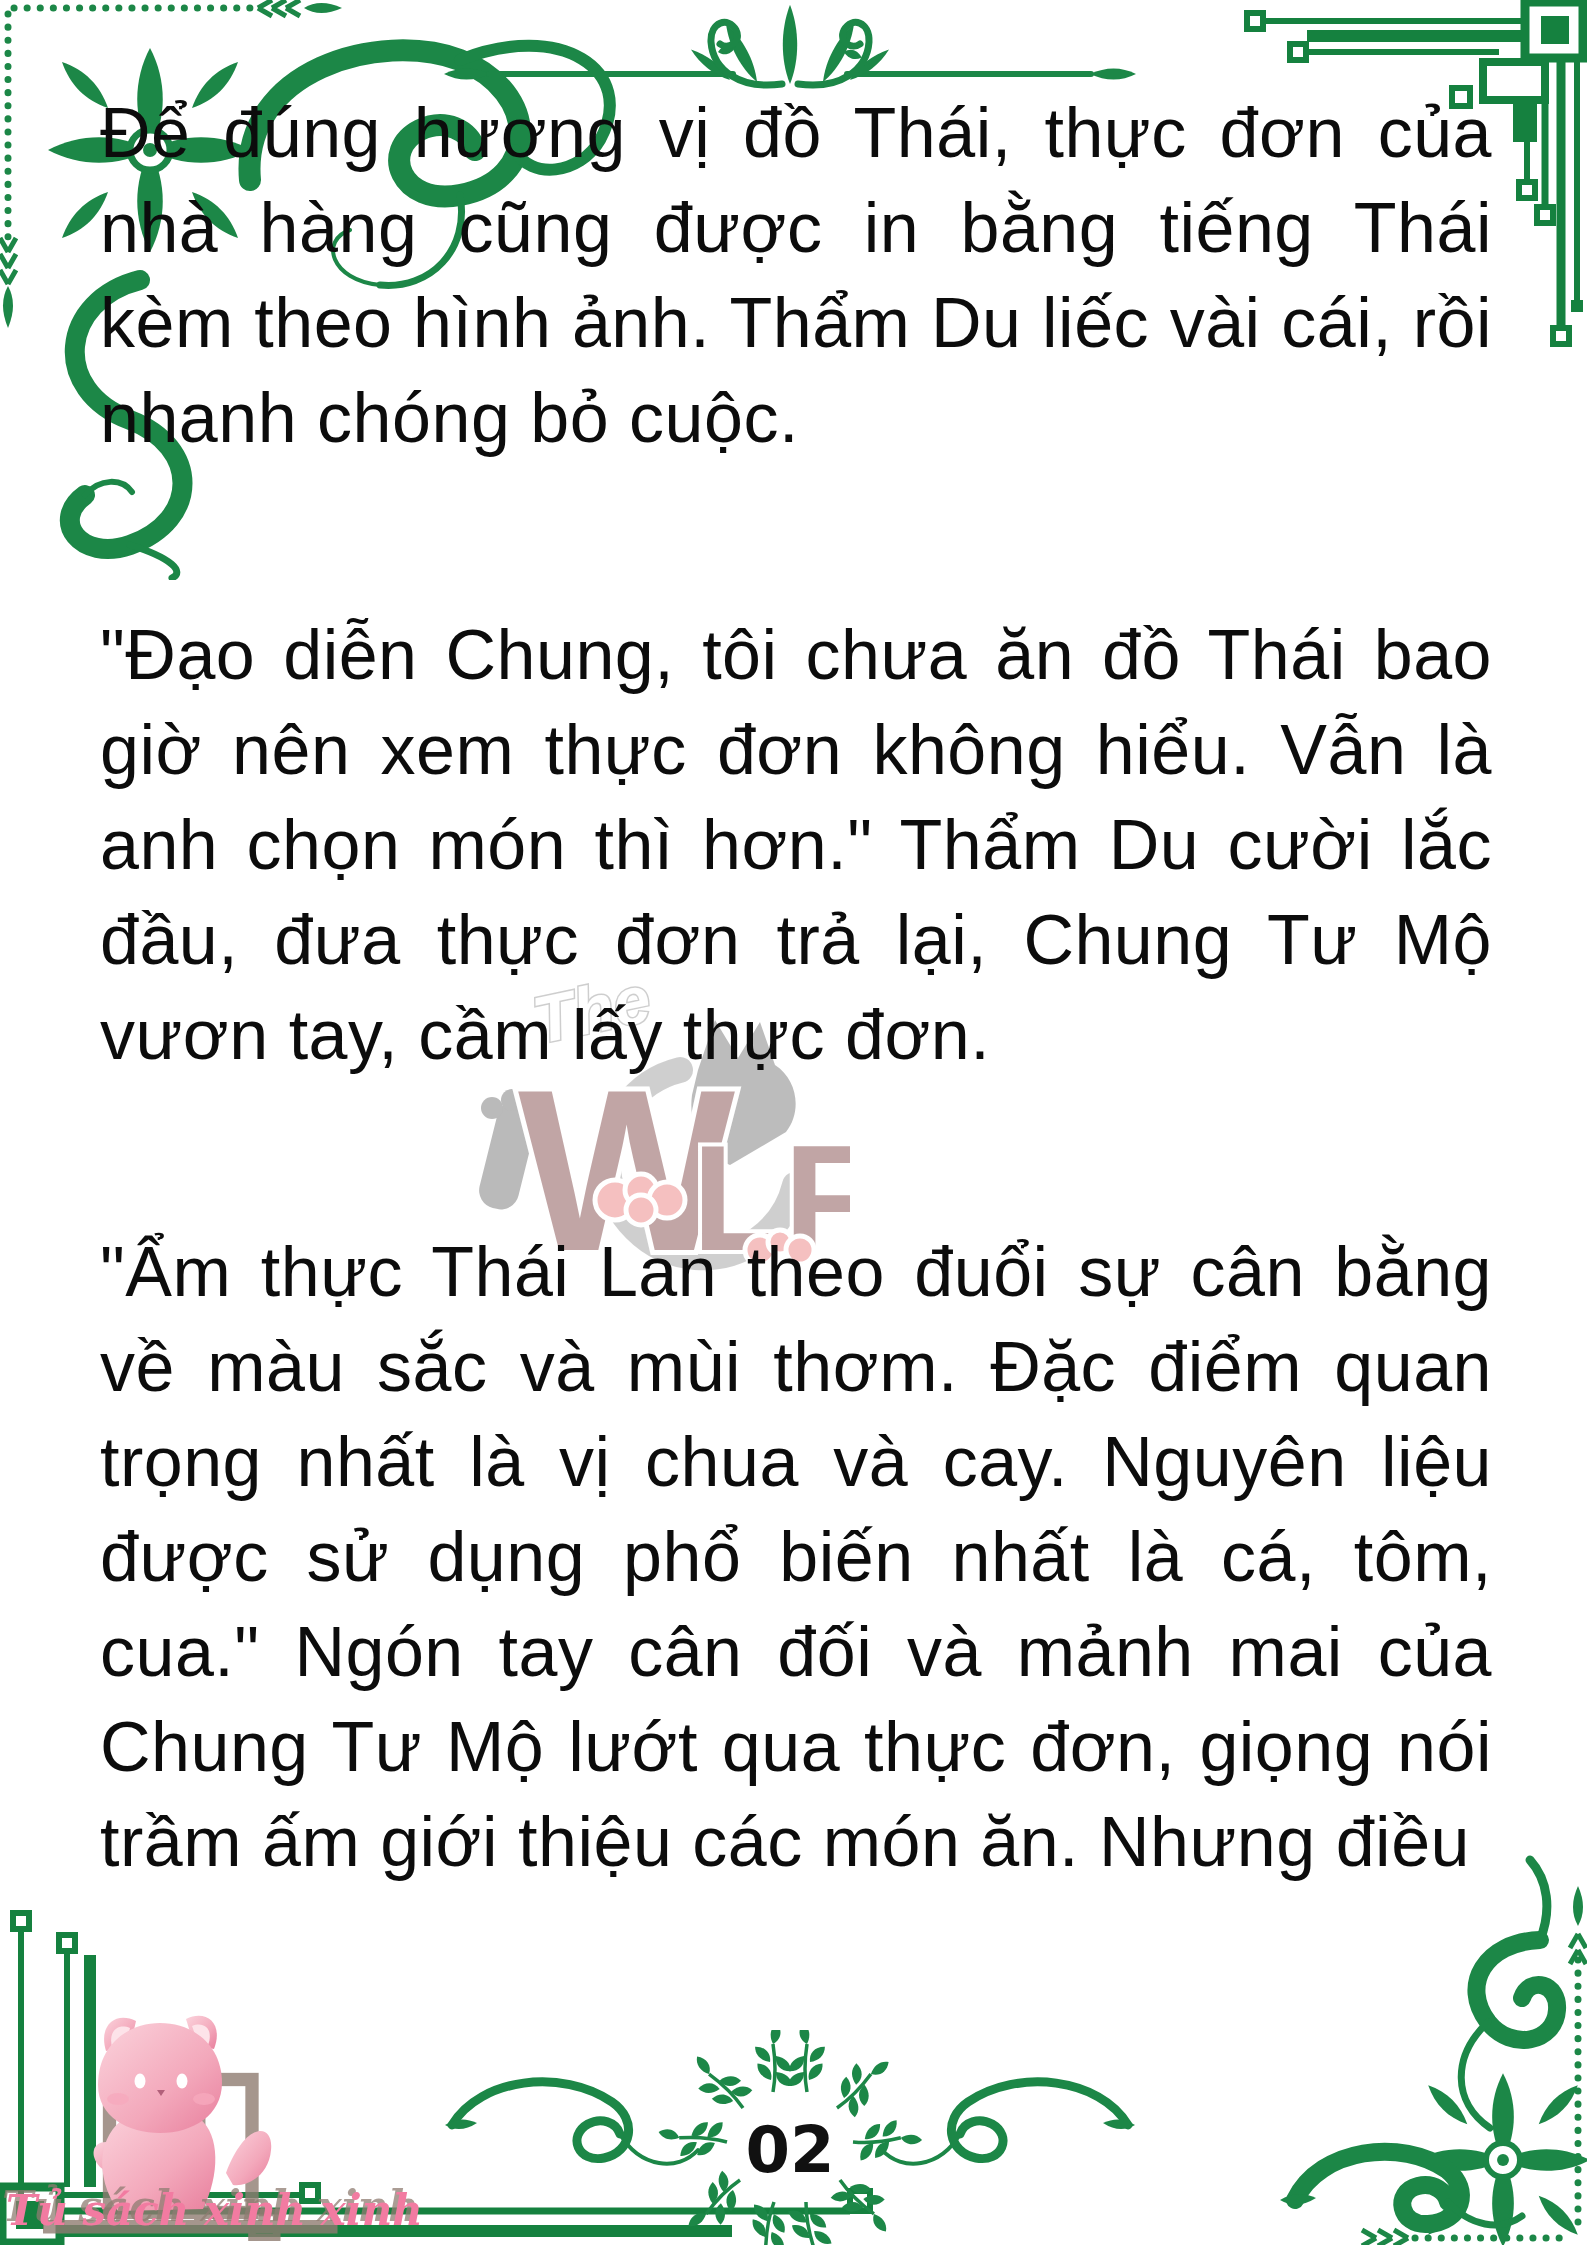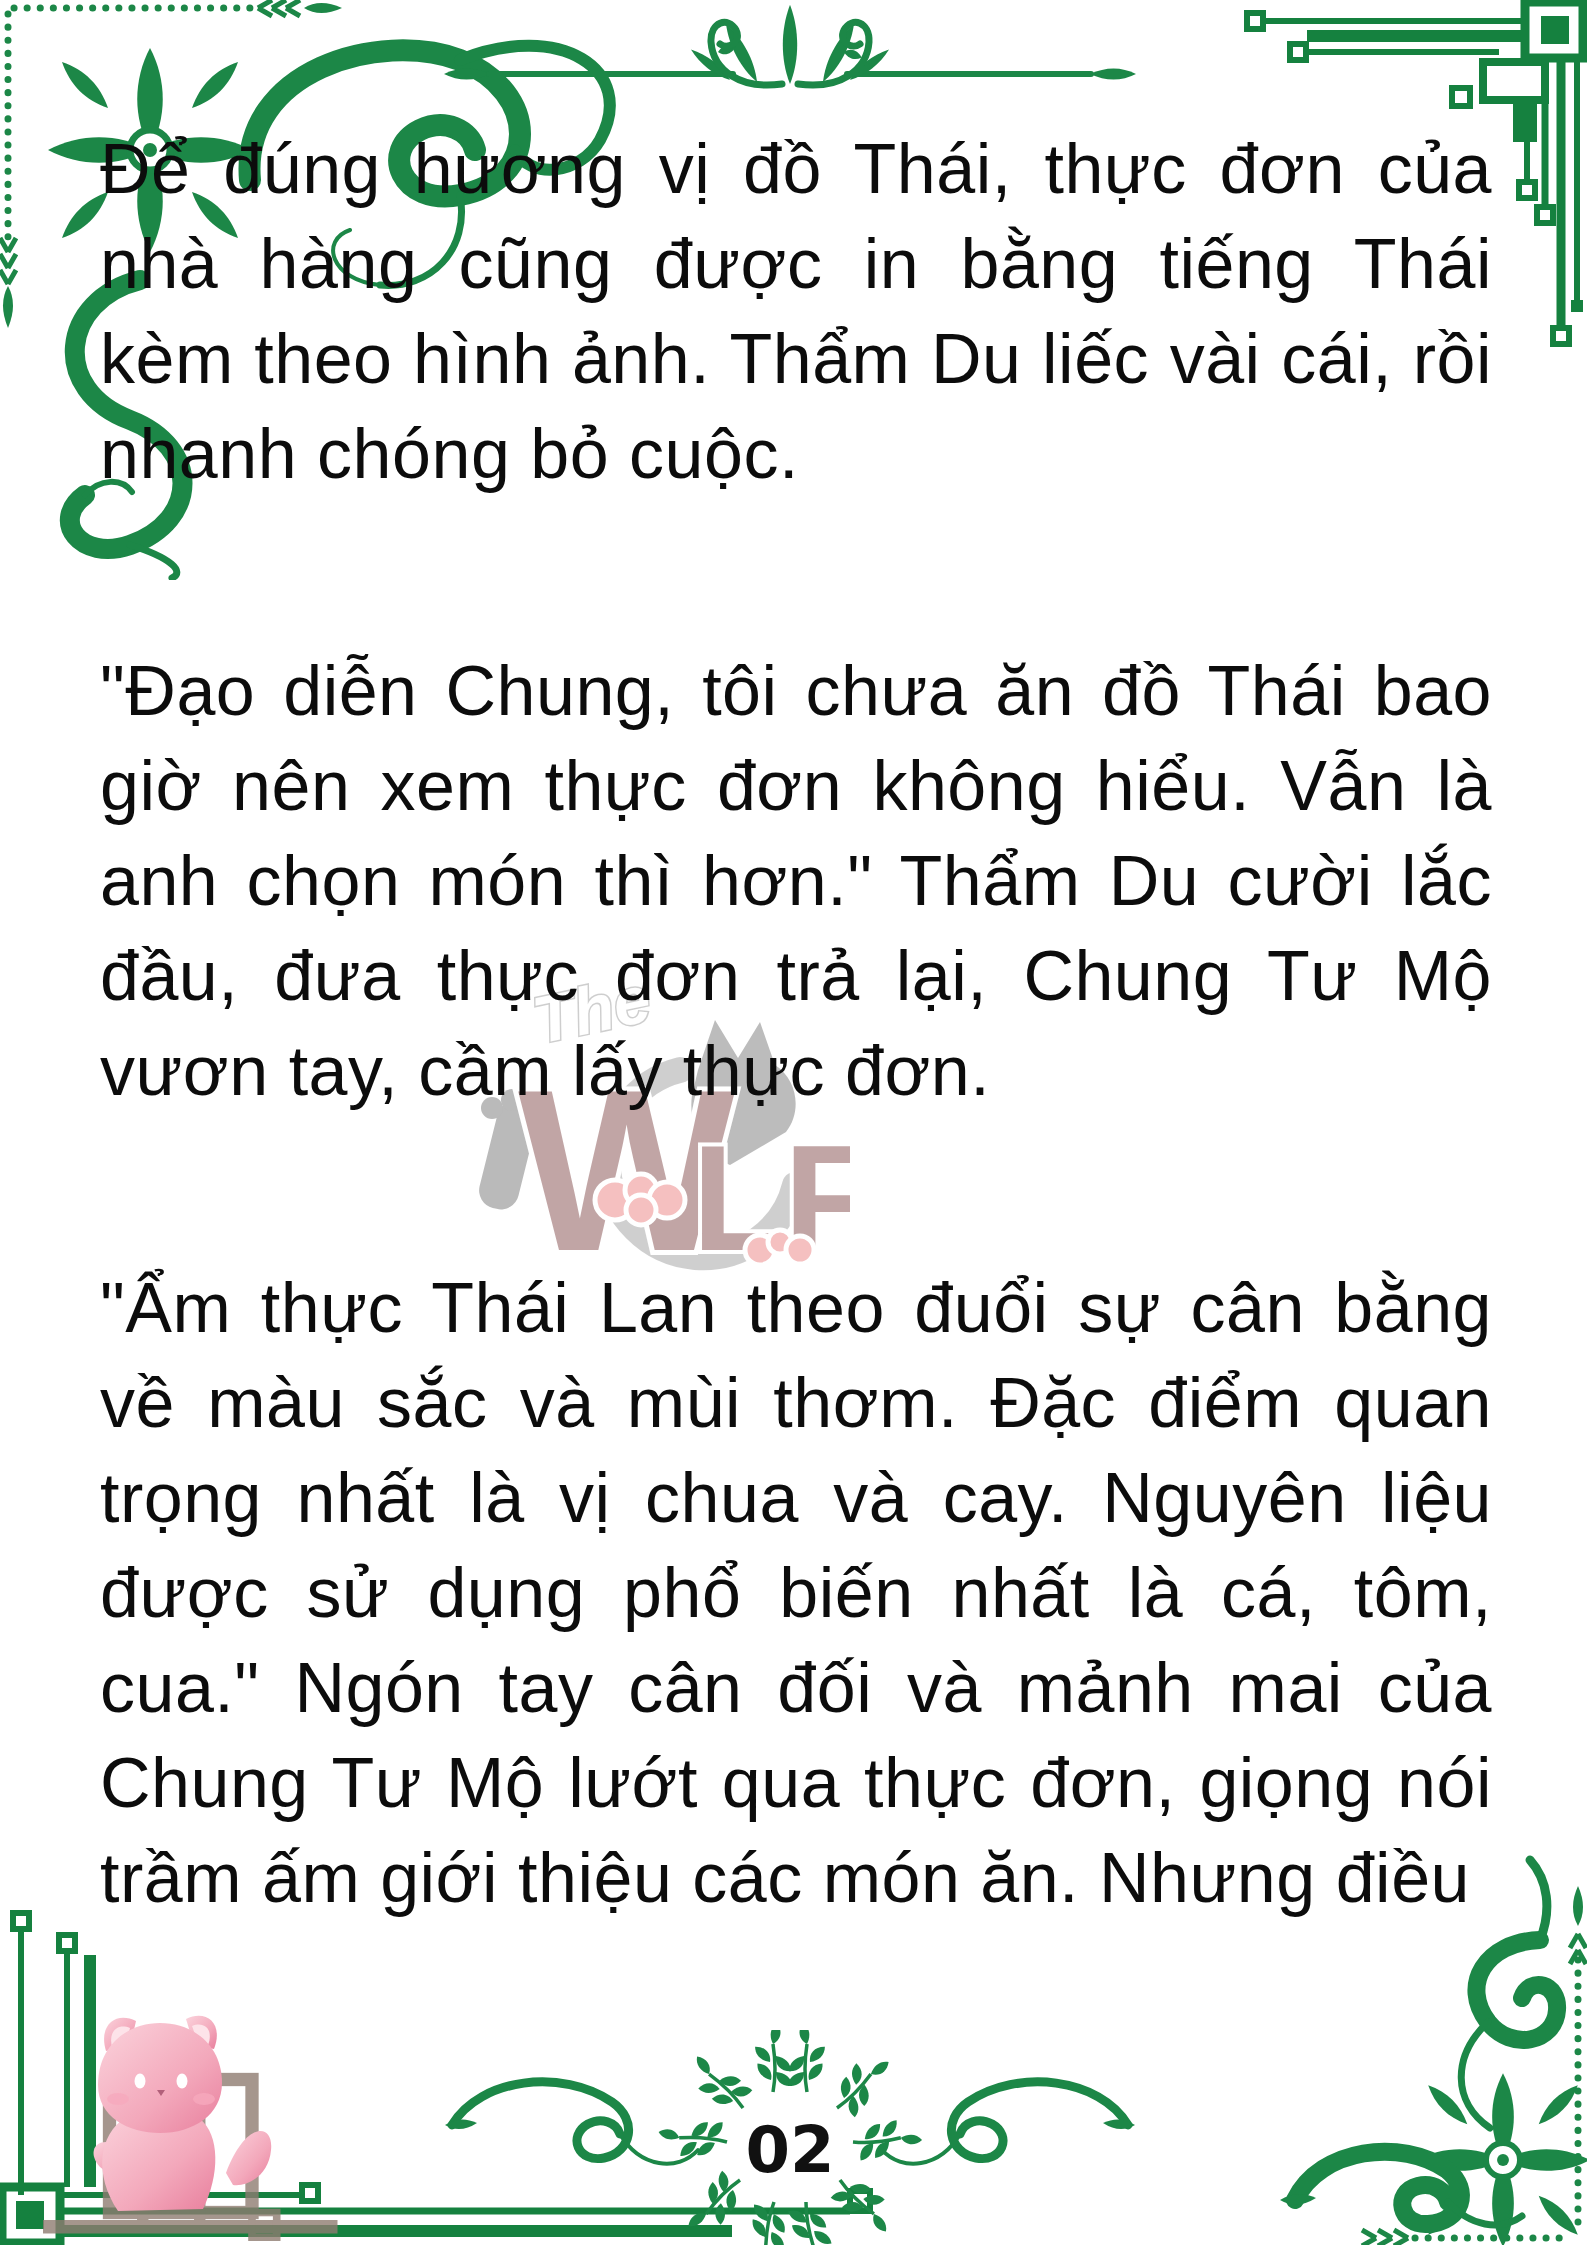--- a/index.html
+++ b/index.html
@@ -6,21 +6,21 @@
   .page{
     position:relative;
     width:1587px;height:2245px;
     background:#ffffff;
     overflow:hidden;
     font-family:"Liberation Sans", sans-serif;
   }
   
   .text-block{
     position:absolute;left:100px;top:86px;width:1392px;
-    color:#0c0c0c;z-index:4;margin-top:36px;
+    color:#0c0c0c;z-index:4;
   }
   .text-block p{
     margin:0 0 142px 0;
     font-size:70px;line-height:95px;font-weight:500;
     text-align:justify;
     letter-spacing:.5px;
   }
   
   .orn{position:absolute;z-index:1;}
   #orn-top-left{left:0;top:0;}
@@ -209,20 +209,21 @@
       <path d="M64,32 C60,16 70,8 82,13 L78,30 Z" fill="#fde3e9"></path>
       <path d="M160,30 C166,14 156,6 144,11 L150,28 Z" fill="#fde3e9"></path>
       <path d="M50,70 C50,30 80,8 112,8 C145,8 174,30 174,68 C174,100 145,118 112,118 C80,118 50,102 50,70 Z" fill="url(#pinkg)"></path>
       <ellipse cx="92" cy="66" rx="5.5" ry="7.5" fill="#ffffff"></ellipse>
       <ellipse cx="134" cy="66" rx="5.5" ry="7.5" fill="#ffffff"></ellipse>
       <path d="M109,75 l8,0 l-4,6 z" fill="#b2607a"></path>
       <ellipse cx="70" cy="84" rx="11" ry="6" fill="#f6a9bd" opacity="0.8"></ellipse>
       <ellipse cx="156" cy="84" rx="11" ry="6" fill="#f6a9bd" opacity="0.8"></ellipse>
     </g>
   </svg>
+  <div id="mascot-caption">Tủ sách xinh xinh</div>
 
   <svg id="orn-bottom-center" class="orn" width="700" height="215" viewBox="0 0 700 215">
     <defs>
       <path id="wlv" d="M0,0 C8,-4 16,-3 21,4 C13,10 4,8 0,0 Z"></path>
       <g id="sprig">
         <path d="M0,0 Q4,-22 0,-48" stroke="#1c8747" stroke-width="3.5" fill="none"></path>
         <g fill="#1c8747">
           <use href="#wlv" transform="translate(-2,-12) rotate(-140)"></use>
           <use href="#wlv" transform="translate(3,-20) rotate(30)"></use>
           <use href="#wlv" transform="translate(-3,-30) rotate(-145)"></use>

